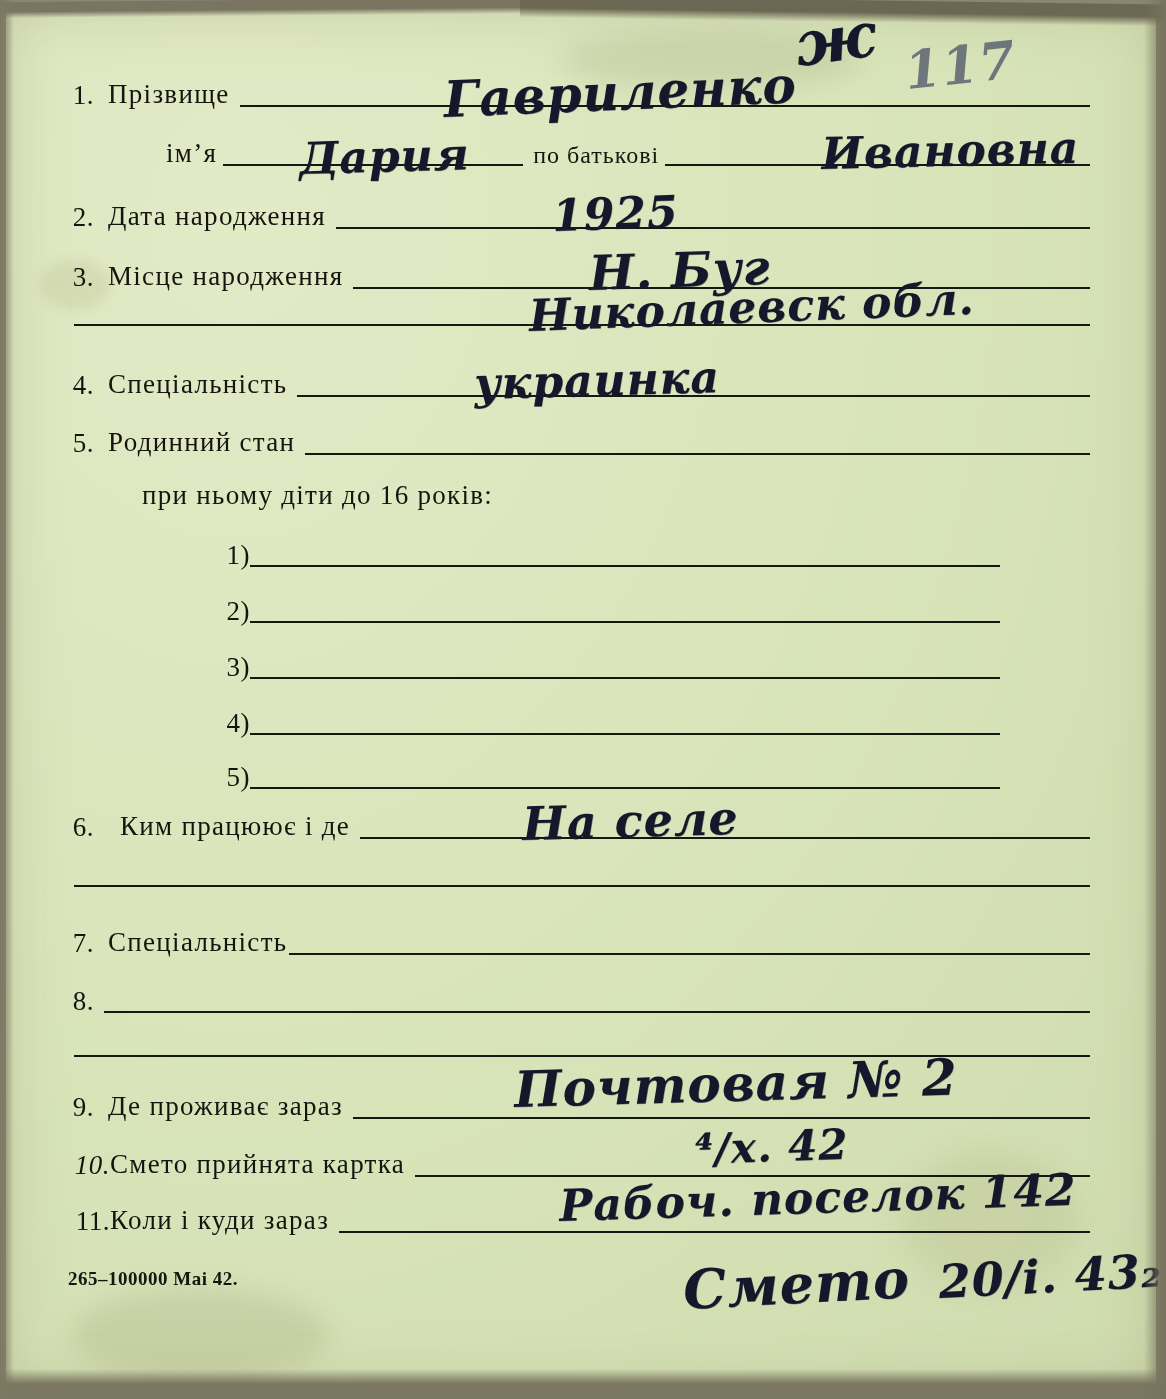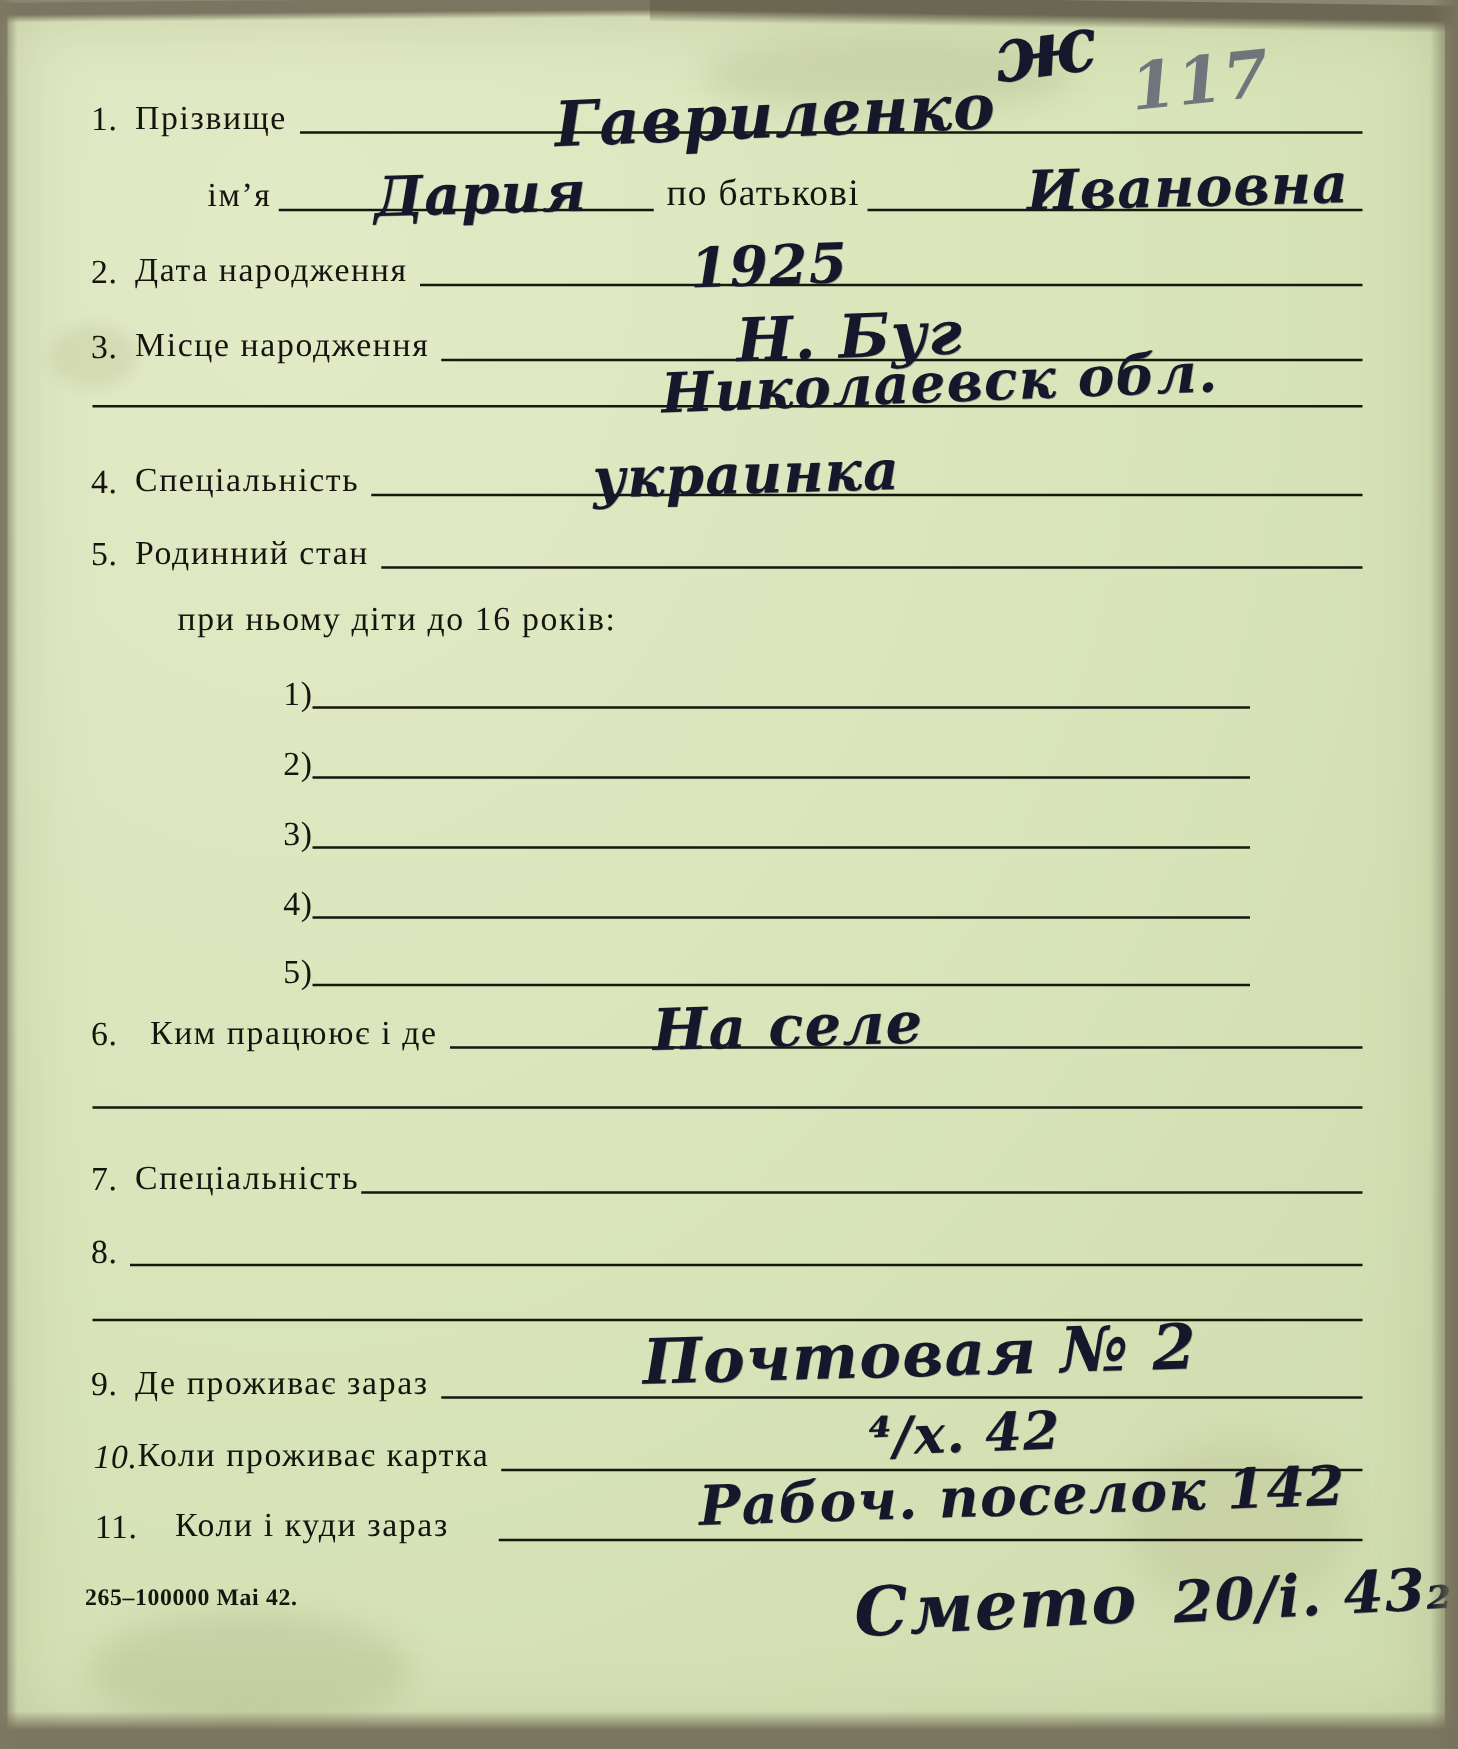--- a/index.html
+++ b/index.html
@@ -77,21 +77,21 @@
   }
   .lbl {
     font-family: "Liberation Serif", serif;
     font-size: 27px;
     color: #14150f;
     letter-spacing: 1.3px;
     line-height: 1;
     padding-bottom: 3px;
   }
   .lbl.small {
-    font-size: 30px;
+    font-size: 24px;
     letter-spacing: 1px;
   }
   .num {
     display: inline-block;
     text-align: right;
     font-size: 27px;
     color: #14150f;
     letter-spacing: 0.5px;
   }
   .rule {
@@ -243,26 +243,26 @@
 
     <div class="row" style="left:0; top:1052px; width:1030px;">
       <span class="num" style="width:34px;">9.</span>
       <span class="lbl" style="margin-left:14px;">Де проживає зараз</span>
       <span class="rule" style="margin-left:10px;"></span>
     </div>
     <div class="hw hw-ink" style="left:455px; top:1020px; font-size:50px; transform: rotate(-1.6deg);">Почтовая № 2</div>
 
     <div class="row" style="left:0; top:1110px; width:1030px;">
       <span class="num" style="width:50px;font-style:italic;">10.</span>
-      <span class="lbl" style="margin-left:0px;">Коли проживає картка</span>
+      <span class="lbl" style="margin-left:0px;">Смето прийнята картка</span>
       <span class="rule" style="margin-left:10px;"></span>
     </div>
     <div class="hw hw-ink" style="left:636px; top:1085px; font-size:42px; transform: rotate(-2deg);">⁴/х. 42</div>
 
-    <div class="row" style="left:0; top:1166px; width:1030px;gap:30px;">
+    <div class="row" style="left:0; top:1166px; width:1030px;">
       <span class="num" style="width:50px;">11.</span>
       <span class="lbl" style="margin-left:0px;">Коли і куди зараз</span>
       <span class="rule" style="margin-left:10px;"></span>
     </div>
     <div class="hw hw-ink" style="left:500px; top:1140px; font-size:44px; transform: rotate(-1.8deg);">Рабоч. поселок 142</div>
 
     <div class="footer-code" style="left:8px; top:1228px;">265–100000 Mai 42.</div>
 
     <div class="hw hw-ink" style="left:625px; top:1218px; font-size:54px; transform: rotate(-3deg);">Смето</div>
     <div class="hw hw-ink" style="left:880px; top:1215px; font-size:46px; transform: rotate(-3deg);">20/і. 43₂</div>

